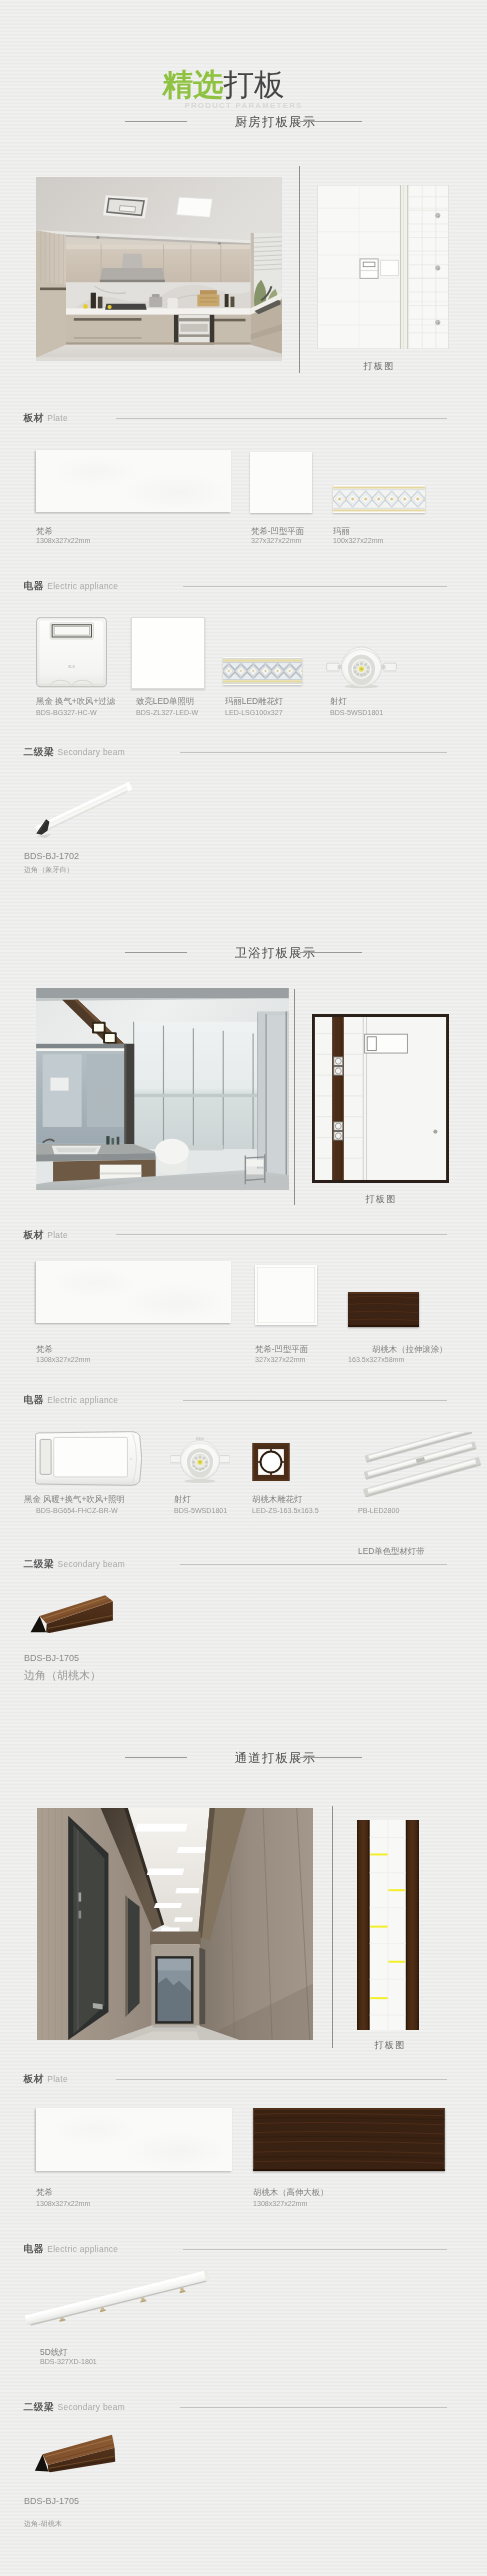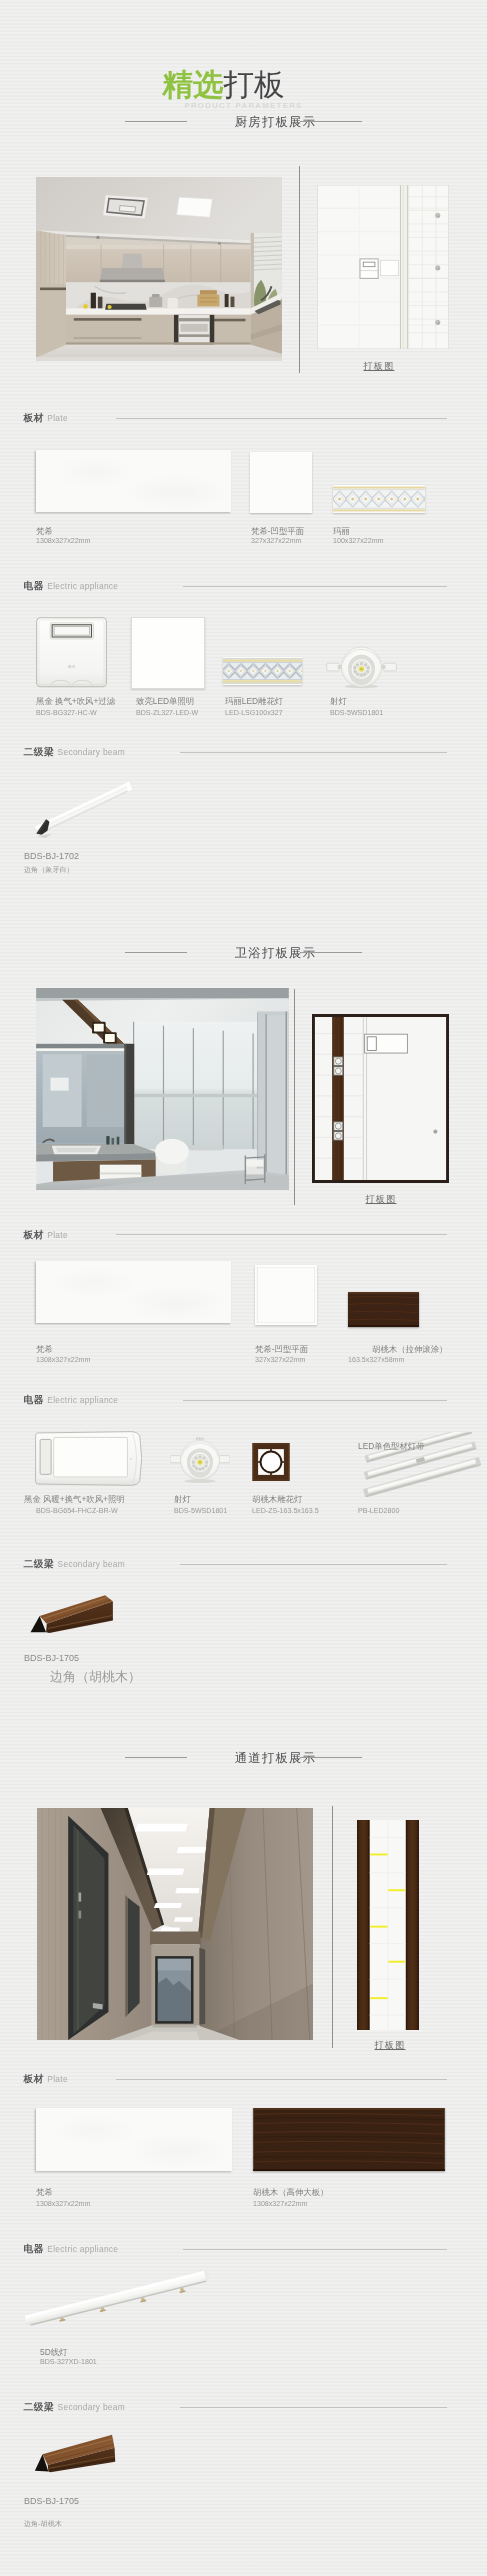--- a/index.html
+++ b/index.html
@@ -10,21 +10,21 @@
   }
   .abs{position:absolute;}
   .hdrline{position:absolute;height:0.6px;background:#c3c3c2;}
   .sechead{position:absolute;font-size:9.7px;color:#5a5a5a;font-weight:bold;letter-spacing:0.6px;text-align:center;}
   .sechead .en{font-weight:normal;color:#aaaaa8;font-size:8.4px;letter-spacing:0.3px;}
   .subtitle{position:absolute;width:487px;text-align:center;font-size:12.3px;color:#4c4c4c;letter-spacing:1.3px;padding-left:32px;}
   .subline{position:absolute;height:0.6px;background:#9a9a98;}
   .namelab{position:absolute;font-size:8.4px;color:#828280;}
   .sizelab{position:absolute;font-size:7.1px;color:#9b9b99;}
   .vdiv{position:absolute;width:0.6px;background:#8f8f8d;}
-  .dbt{position:absolute;font-size:9px;color:#6b6b69;letter-spacing:1.3px;text-decoration:underline;}
+  .dbt{position:absolute;font-size:9px;color:#6b6b69;letter-spacing:1.3px;}
 </style>
 </head>
 <body>
 
 <div class="abs" style="left:0;top:69px;width:447px;text-align:center;font-size:30.5px;line-height:1;">
   <span style="color:#8fc241;font-weight:bold;">精选</span><span style="color:#454545;">打板</span>
 </div>
 
 <div class="abs" style="left:0;top:101px;width:487px;text-align:center;font-size:7.8px;font-weight:bold;color:#d8d8d6;letter-spacing:1.3px;">PRODUCT PARAMETERS</div>
 
@@ -686,21 +686,21 @@
     </g>
   </g>
 </svg>
 
 <div class="namelab" style="left:24px;top:1494px;">黑金 风暖+换气+吹风+照明</div>
 <div class="sizelab" style="left:36px;top:1507px;">BDS-BG654-FHCZ-BR-W</div>
 <div class="namelab" style="left:174px;top:1494px;">射灯</div>
 <div class="sizelab" style="left:174px;top:1507px;">BDS-5WSD1801</div>
 <div class="namelab" style="left:252px;top:1494px;">胡桃木雕花灯</div>
 <div class="sizelab" style="left:252px;top:1507px;">LED-ZS-163.5x163.5</div>
-<div class="namelab" style="left:358px;top:1441px;text-align:center;">LED单色型材灯带</div>
+<div class="namelab" style="left:358px;top:1546px;text-align:center;">LED单色型材灯带</div>
 <div class="sizelab" style="left:358px;top:1507px;">PB-LED2800</div>
 
 <div class="sechead" style="left:23.4px;top:1558px;">二级梁 <span class="en">Secondary beam</span></div>
 <div class="hdrline" style="left:180px;top:1564px;width:267px;"></div>
 
 <svg class="abs" style="left:26px;top:1588px;" width="94" height="49" viewBox="0 0 145 75">
   <defs>
     <linearGradient id="wtop" x1="0" y1="0" x2="1" y2="0.4">
       <stop offset="0" stop-color="#7b4c29"></stop>
         <stop offset="1" stop-color="#8a5a33"></stop>
@@ -715,21 +715,21 @@
 
   <polygon points="21,43 122,11 134,20 32,55" fill="url(#wtop)"></polygon>
   <line x1="26" y1="47" x2="126" y2="14" stroke="#a57845" stroke-width="1.2"></line>
   <line x1="30" y1="52" x2="131" y2="18" stroke="#6b3f20" stroke-width="1"></line>
 
   <polygon points="32,55 134,20 134,50 36,69 31,68" fill="url(#wfront)"></polygon>
   <line x1="34" y1="62" x2="134" y2="42" stroke="#77522e" stroke-width="1.2"></line>
   <line x1="35" y1="66" x2="134" y2="47" stroke="#2e1a0c" stroke-width="1"></line>
 </svg>
 <div class="abs" style="left:24px;top:1653px;font-size:9px;color:#8b8b89;">BDS-BJ-1705</div>
-<div class="abs" style="left:24px;top:1668px;font-size:13px;color:#9b9b99;margin-left:26px;">边角（胡桃木）</div>
+<div class="abs" style="left:24px;top:1668px;font-size:11px;color:#9b9b99;">边角（胡桃木）</div>
 
 <div class="subtitle" style="top:1750px;">通道打板展示</div>
 <div class="subline" style="left:125px;top:1757px;width:62px;"></div>
 <div class="subline" style="left:300px;top:1757px;width:62px;"></div>
 
 <svg class="abs" style="left:37px;top:1808px;" width="276" height="232" viewBox="0 0 425 357">
   <defs>
     <linearGradient id="lwall" x1="0" y1="0" x2="1" y2="0">
       <stop offset="0" stop-color="#ab9f92"></stop>
         <stop offset="1" stop-color="#93887b"></stop>

